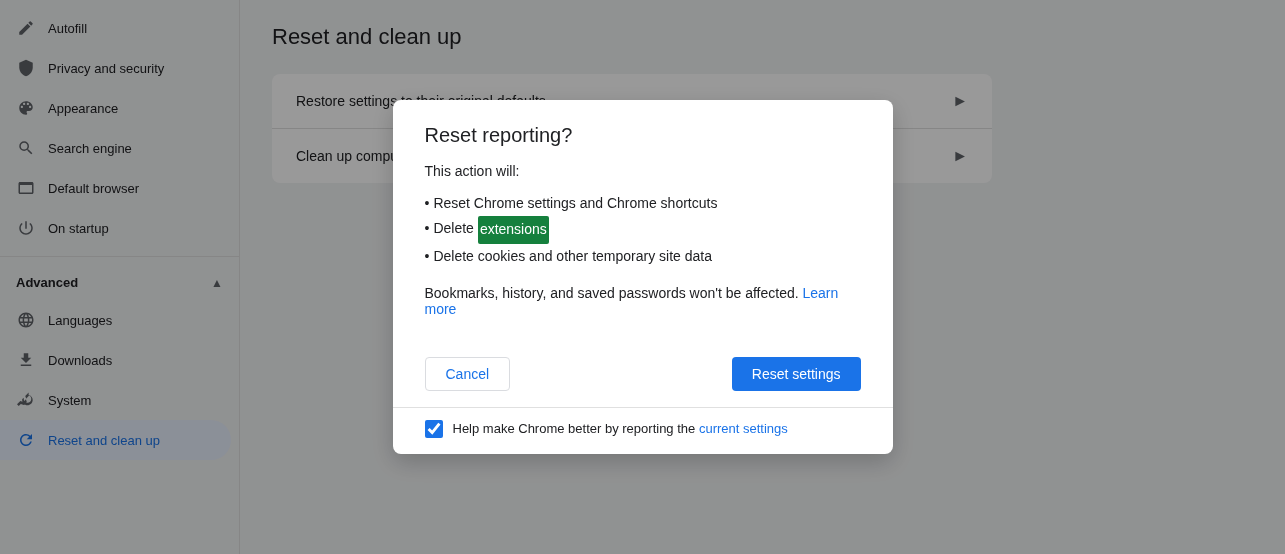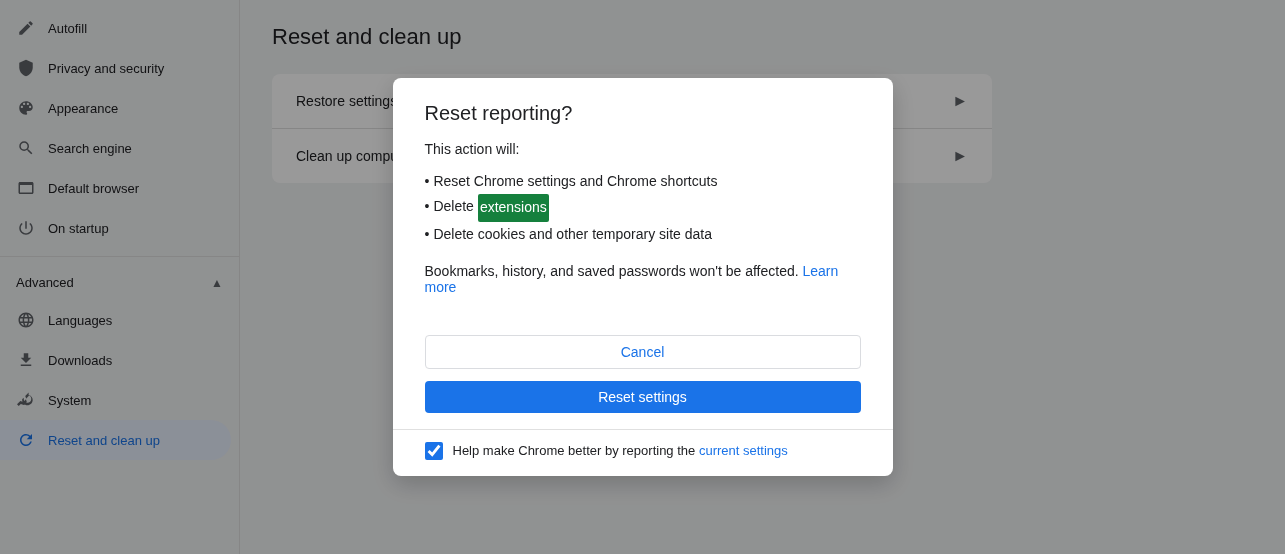--- a/index.html
+++ b/index.html
@@ -57,21 +57,21 @@
     .sidebar-label {
       font-size: 13px;
       font-weight: 400;
     }
 
     .sidebar-section-header {
       display: flex;
       align-items: flex-end;
       padding: 10px 16px;
       font-size: 13px;
-      font-weight: 400;
+      font-weight: 700;
       color: #202124;
       cursor: pointer;
       gap: 8px;
     }
     .sidebar-section-header .chevron {
       margin-left: auto;
       font-size: 12px;
       color: #5f6368;
     }
 
@@ -195,21 +195,20 @@
       text-decoration: none;
       cursor: pointer;
     }
 
     .modal-actions {
       display: flex;
       justify-content: space-between;
       padding: 16px 32px;
       gap: 12px;
       border-top: none;
-      flex-direction: column;
     }
 
     .btn-cancel {
       background: white;
       border: 1px solid #dadce0;
       color: #1a73e8;
       padding: 8px 20px;
       border-radius: 4px;
       font-size: 14px;
       font-weight: 500;

